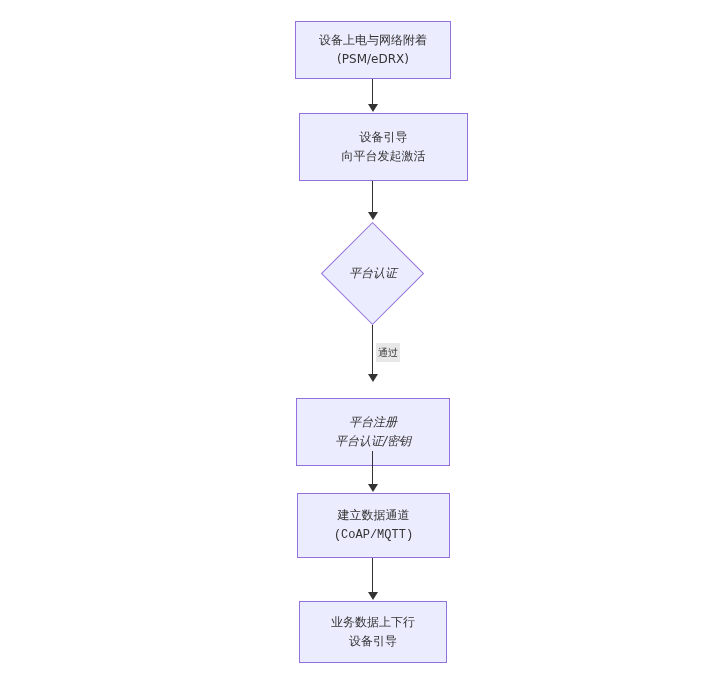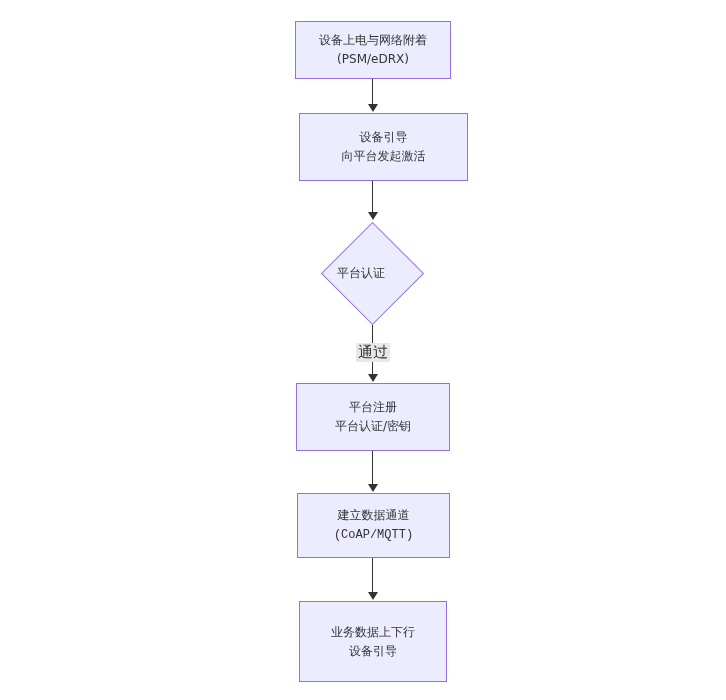--- a/index.html
+++ b/index.html
@@ -56,25 +56,26 @@
     height: 0;
     border-left: 5px solid transparent;
     border-right: 5px solid transparent;
     border-top: 8px solid #333333;
   }
   .edge-label {
     position: absolute;
     transform: translateX(-50%);
     background: #e8e8e8;
     color: #333333;
-    font-size: 15px;
+    font-size: 10px;
     line-height: 19px;
     padding: 0 2px;
     white-space: nowrap;
     text-align: left;
+    margin-left: 15px;
   }
 </style>
 </head>
 <body>
 
 <div class="canvas">
 
   <div class="node" style="left:295px; top:21px; width:156px; height:58px;">
     <div>设备上电与网络附着</div>
     <div>(PSM/eDRX)</div>
@@ -85,40 +86,40 @@
 
   <div class="node" style="left:299px; top:113px; width:169px; height:68px;">
     <div>设备引导</div>
     <div>向平台发起激活</div>
   </div>
 
   <div class="edge-line" style="left:372px; top:181px; height:32px;"></div>
   <div class="arrow-head" style="left:368px; top:212px;"></div>
 
   <div class="diamond-shape" style="left:336px; top:237px; width:73px; height:73px;"></div>
-  <div class="diamond-label" style="left:310px; top:222px; width:102px; height:102px;">平台认证</div>
+  <div class="diamond-label" style="left:322px; top:222px; width:102px; height:102px;font-style:italic;">平台认证</div>
 
   <div class="edge-line" style="left:372px; top:325px; height:50px;"></div>
   <div class="edge-label" style="left:373px; top:343px;">通过</div>
   <div class="arrow-head" style="left:368px; top:374px;"></div>
 
-  <div class="node" style="left:296px; top:383px; width:154px; height:68px;">
+  <div class="node" style="left:296px; top:398px; width:154px; height:68px;font-style:italic;">
     <div>平台注册</div>
     <div>平台认证/密钥</div>
   </div>
 
   <div class="edge-line" style="left:372px; top:451px; height:34px;"></div>
   <div class="arrow-head" style="left:368px; top:484px;"></div>
 
   <div class="node" style="left:297px; top:493px; width:153px; height:65px;font-family:Liberation Mono, monospace;">
     <div>建立数据通道</div>
     <div>(CoAP/MQTT)</div>
   </div>
 
   <div class="edge-line" style="left:372px; top:558px; height:35px;"></div>
   <div class="arrow-head" style="left:368px; top:592px;"></div>
 
-  <div class="node" style="left:299px; top:601px; width:148px; height:81px;">
+  <div class="node" style="left:299px; top:601px; width:148px; height:62px;">
     <div>业务数据上下行</div>
     <div>设备引导</div>
   </div>
 
 </div>
 
 </body></html>

